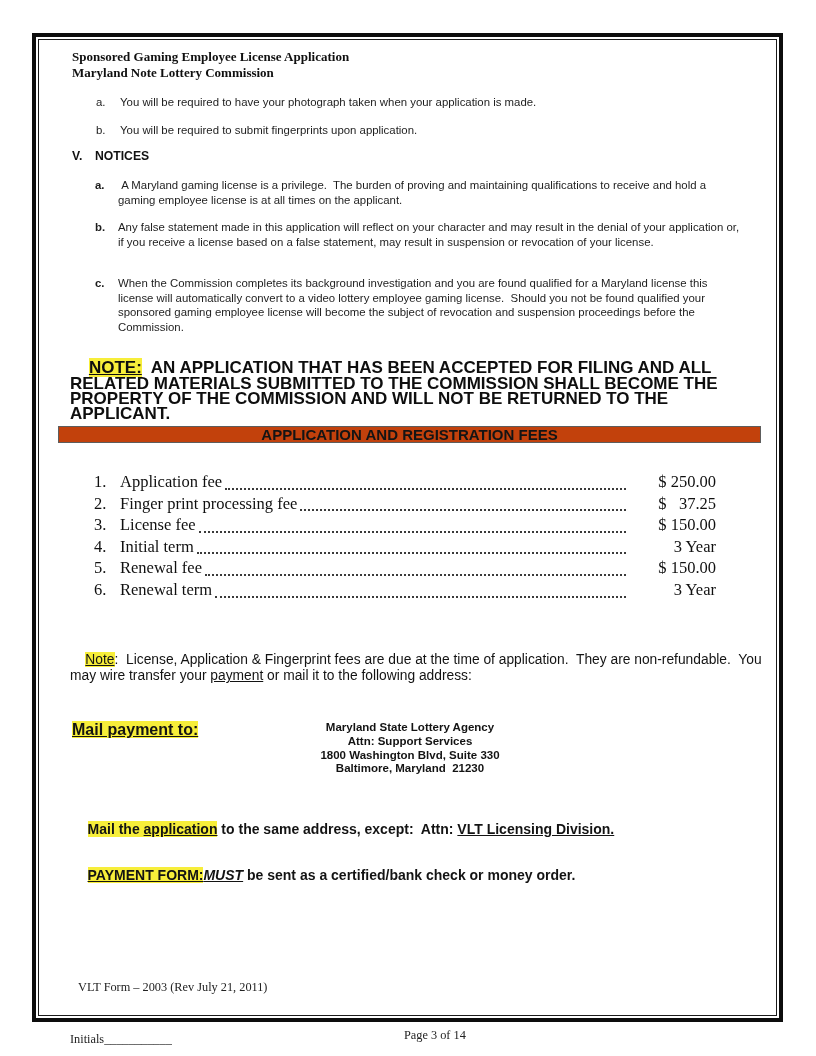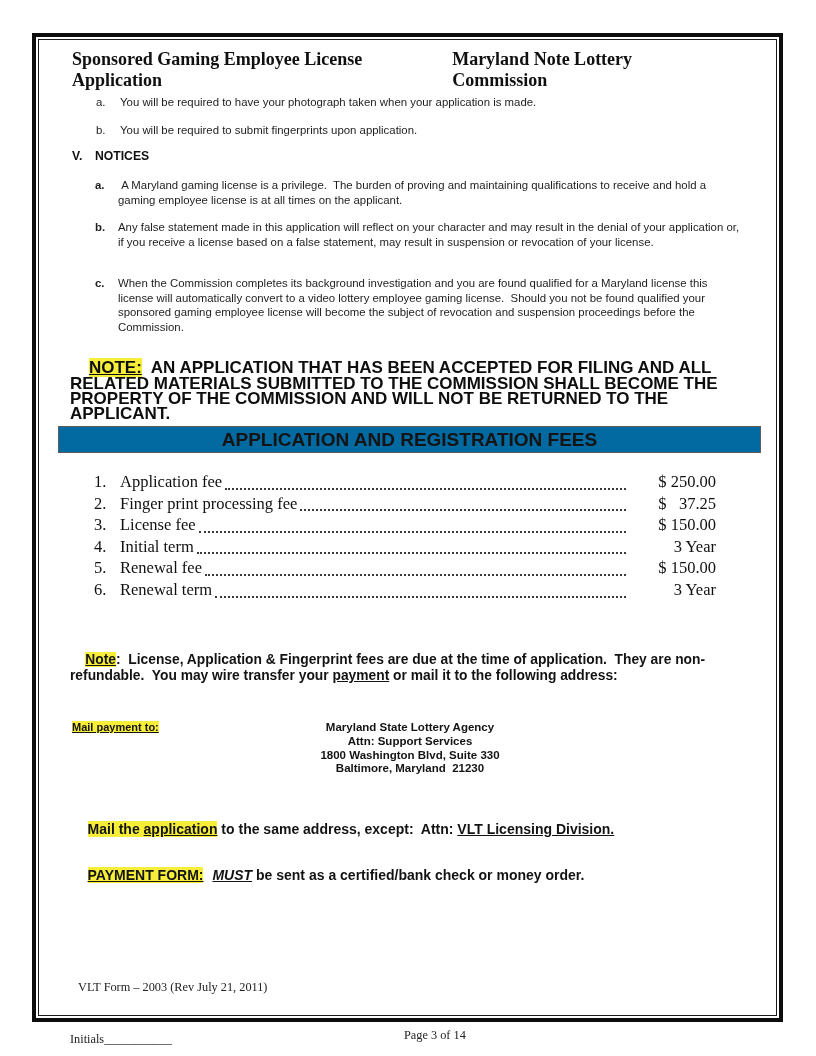--- a/index.html
+++ b/index.html
@@ -18,65 +18,65 @@
     border:1px solid #1b1b1b; box-sizing:border-box; pointer-events:none;
   }
   .abs { position:absolute; }
   .pre { white-space:pre-wrap; }
   .hl { background:#f7ee3a; }
   .u  { text-decoration:underline; }
   .i  { font-style:italic; }
 
   .doc-header {
     left:72px; right:87px; top:49px; display:flex; justify-content:space-between;
-    font-family:"Liberation Serif", serif; font-weight:bold; font-size:18px; color:#101010;
+    font-family:"Liberation Serif", serif; font-weight:bold; font-size:13px; color:#101010;flex-direction:column;
   }
 
   .intro-item { left:96px; width:600px; display:flex; font-size:11.4px; line-height:14px; }
   .intro-item .marker { width:24px; flex:none; }
 
   .sec-heading { left:72px; top:149px; font-size:12.2px; font-weight:bold; display:flex; color:#111; }
   .sec-heading .marker { width:23px; flex:none; }
 
   .notice-item { left:95px; width:648px; display:flex; font-size:11.4px; line-height:14.6px; }
   .notice-item .marker { width:23px; flex:none; font-weight:bold; }
 
   .note-para {
     left:70px; top:345px; width:672px; font-size:17px; font-weight:bold;
     line-height:15.3px; color:#0e0e0e;
   }
   .note-para .note-text { margin-left:9px; }
 
   .fees-bar {
-    left:58px; top:426px; width:703px; height:27px; box-sizing:border-box;
-    background:#0369a1; border:1px solid #5d5d5d;
+    left:58px; top:426px; width:703px; height:17px; box-sizing:border-box;
+    background:#c2410c; border:1px solid #5d5d5d;
     display:flex; align-items:center; justify-content:center;
-    font-size:19px; font-weight:bold; color:#141414;
+    font-size:15px; font-weight:bold; color:#141414;
   }
 
   .fee-list {
     left:94px; top:472px; width:622px;
     font-family:"Liberation Serif", serif; font-size:16.5px; color:#101010;
   }
   .fee-row { display:flex; height:21.6px; align-items:baseline; }
   .fee-num { width:26px; flex:none; }
   .fee-label { flex:none; }
   .fee-leader { flex:1; align-self:flex-end; height:0; margin:0 8px 4px 3px; border-bottom:2.4px dotted #3a3a3a; }
   .fee-value { flex:none; width:82px; text-align:right; white-space:pre; }
 
-  .fee-note { left:70px; top:636px; width:702px; font-size:13.8px; font-weight:bold; line-height:16.2px; color:#131313; }
+  .fee-note { left:70px; top:636px; width:702px; font-size:13.8px; font-weight:normal; line-height:16.2px; color:#131313; }
 
   .warning { left:0; width:816px; top:692px; text-align:center; font-size:14px; font-weight:bold; color:#131313; }
 
-  .mail-payment-label { left:72px; top:721px; font-size:11px; font-weight:bold; color:#131313; }
+  .mail-payment-label { left:72px; top:721px; font-size:16px; font-weight:bold; color:#131313; }
   .address-block { left:160px; top:721px; width:500px; text-align:center; font-size:11.5px; font-weight:bold; line-height:13.8px; color:#131313; }
 
   .mail-application { left:72px; top:805px; width:700px; font-size:14px; font-weight:bold; color:#131313; }
   .payment-form { left:72px; top:851px; width:700px; font-size:14px; font-weight:bold; color:#131313; }
-  .payment-form .must { margin-left:9px; }
+  .payment-form .must { }
 
   .footer { font-family:"Liberation Serif", serif; font-size:12.3px; color:#222; }
   .footer-form-id { left:78px; top:980px; }
   .footer-page { left:404px; top:980px;margin-top:48px; }
   .footer-initials { left:70px; top:1032px; }
 </style>
 </head>
 <body>
 
 <div class="page">

